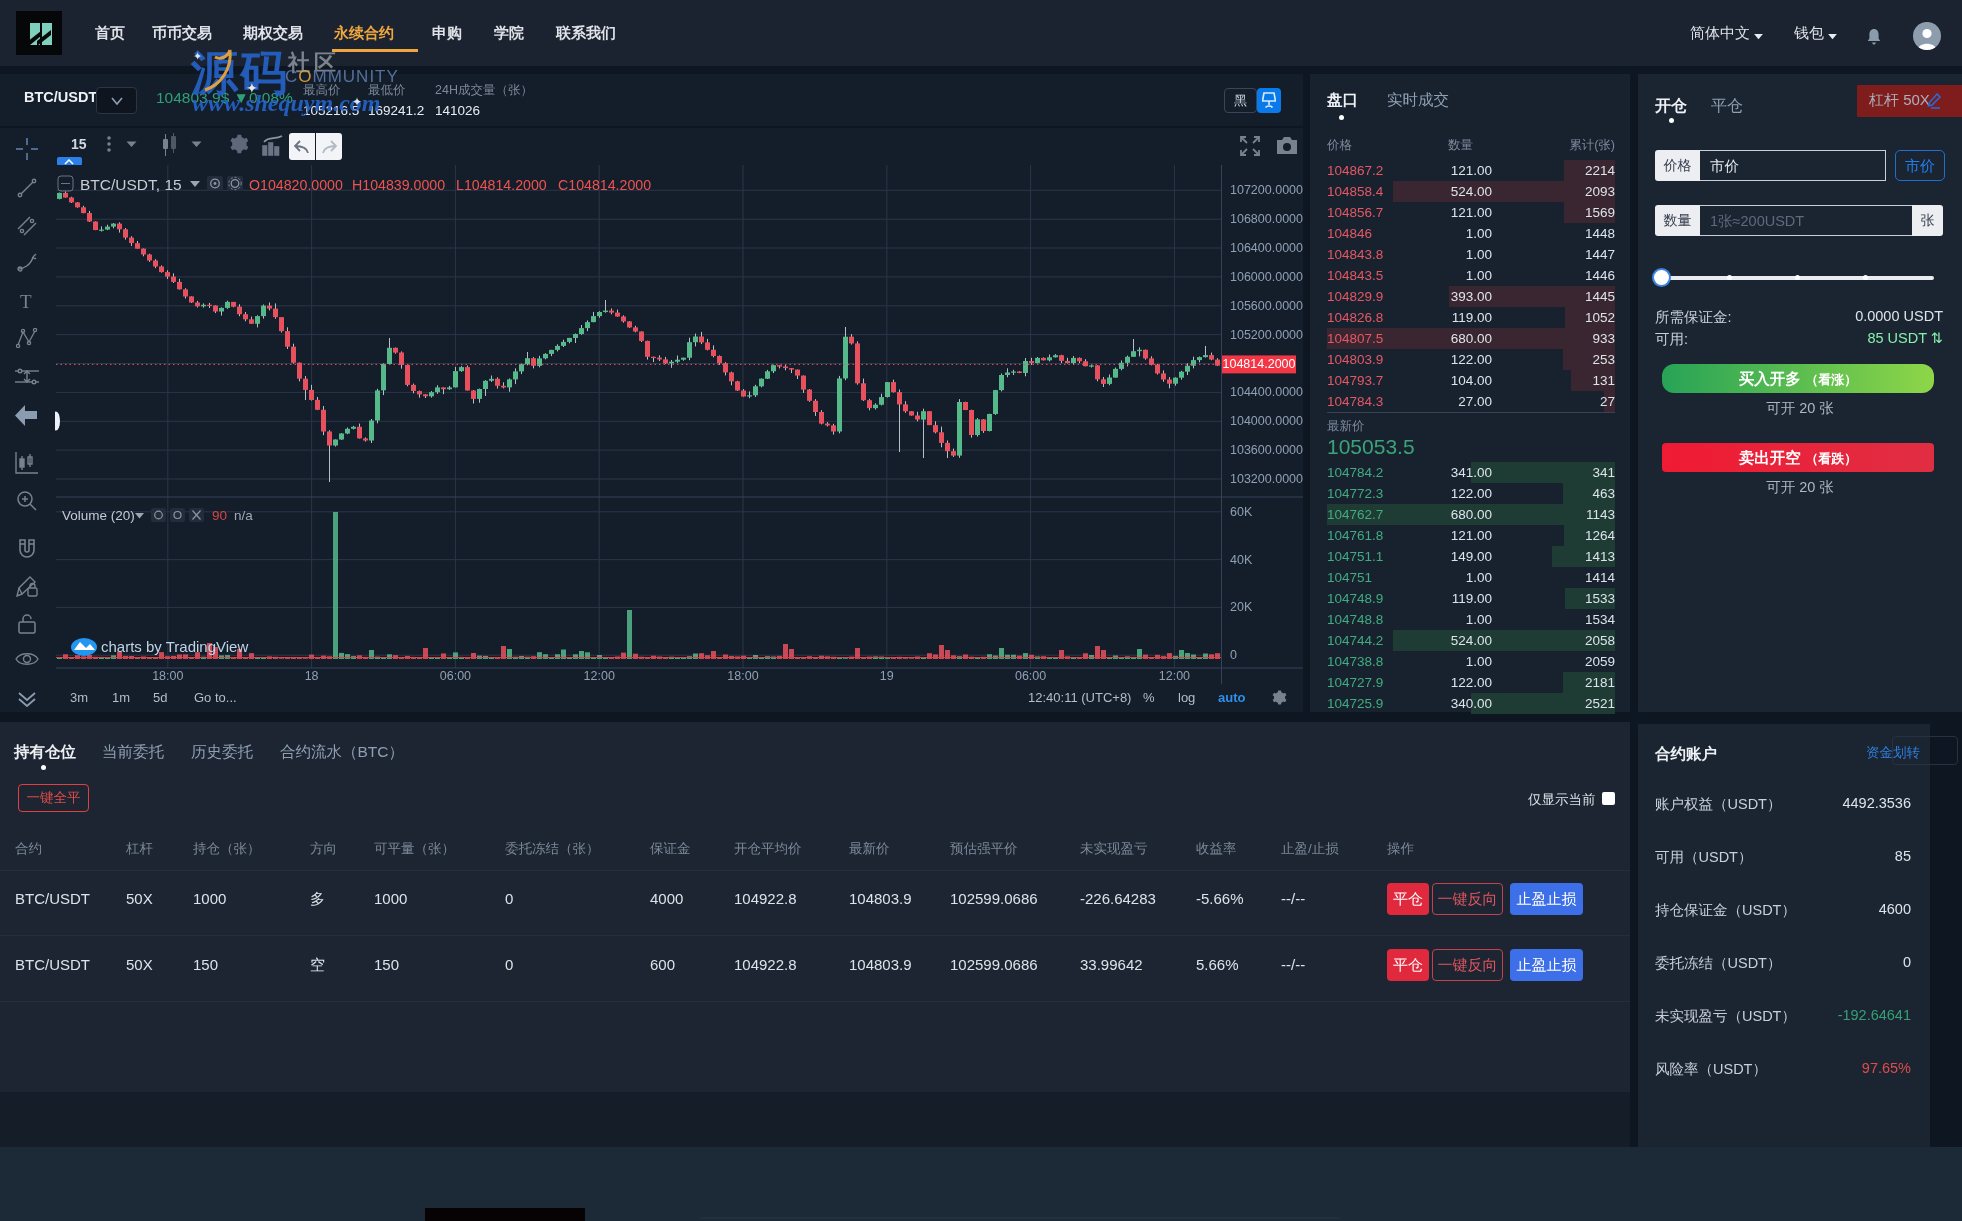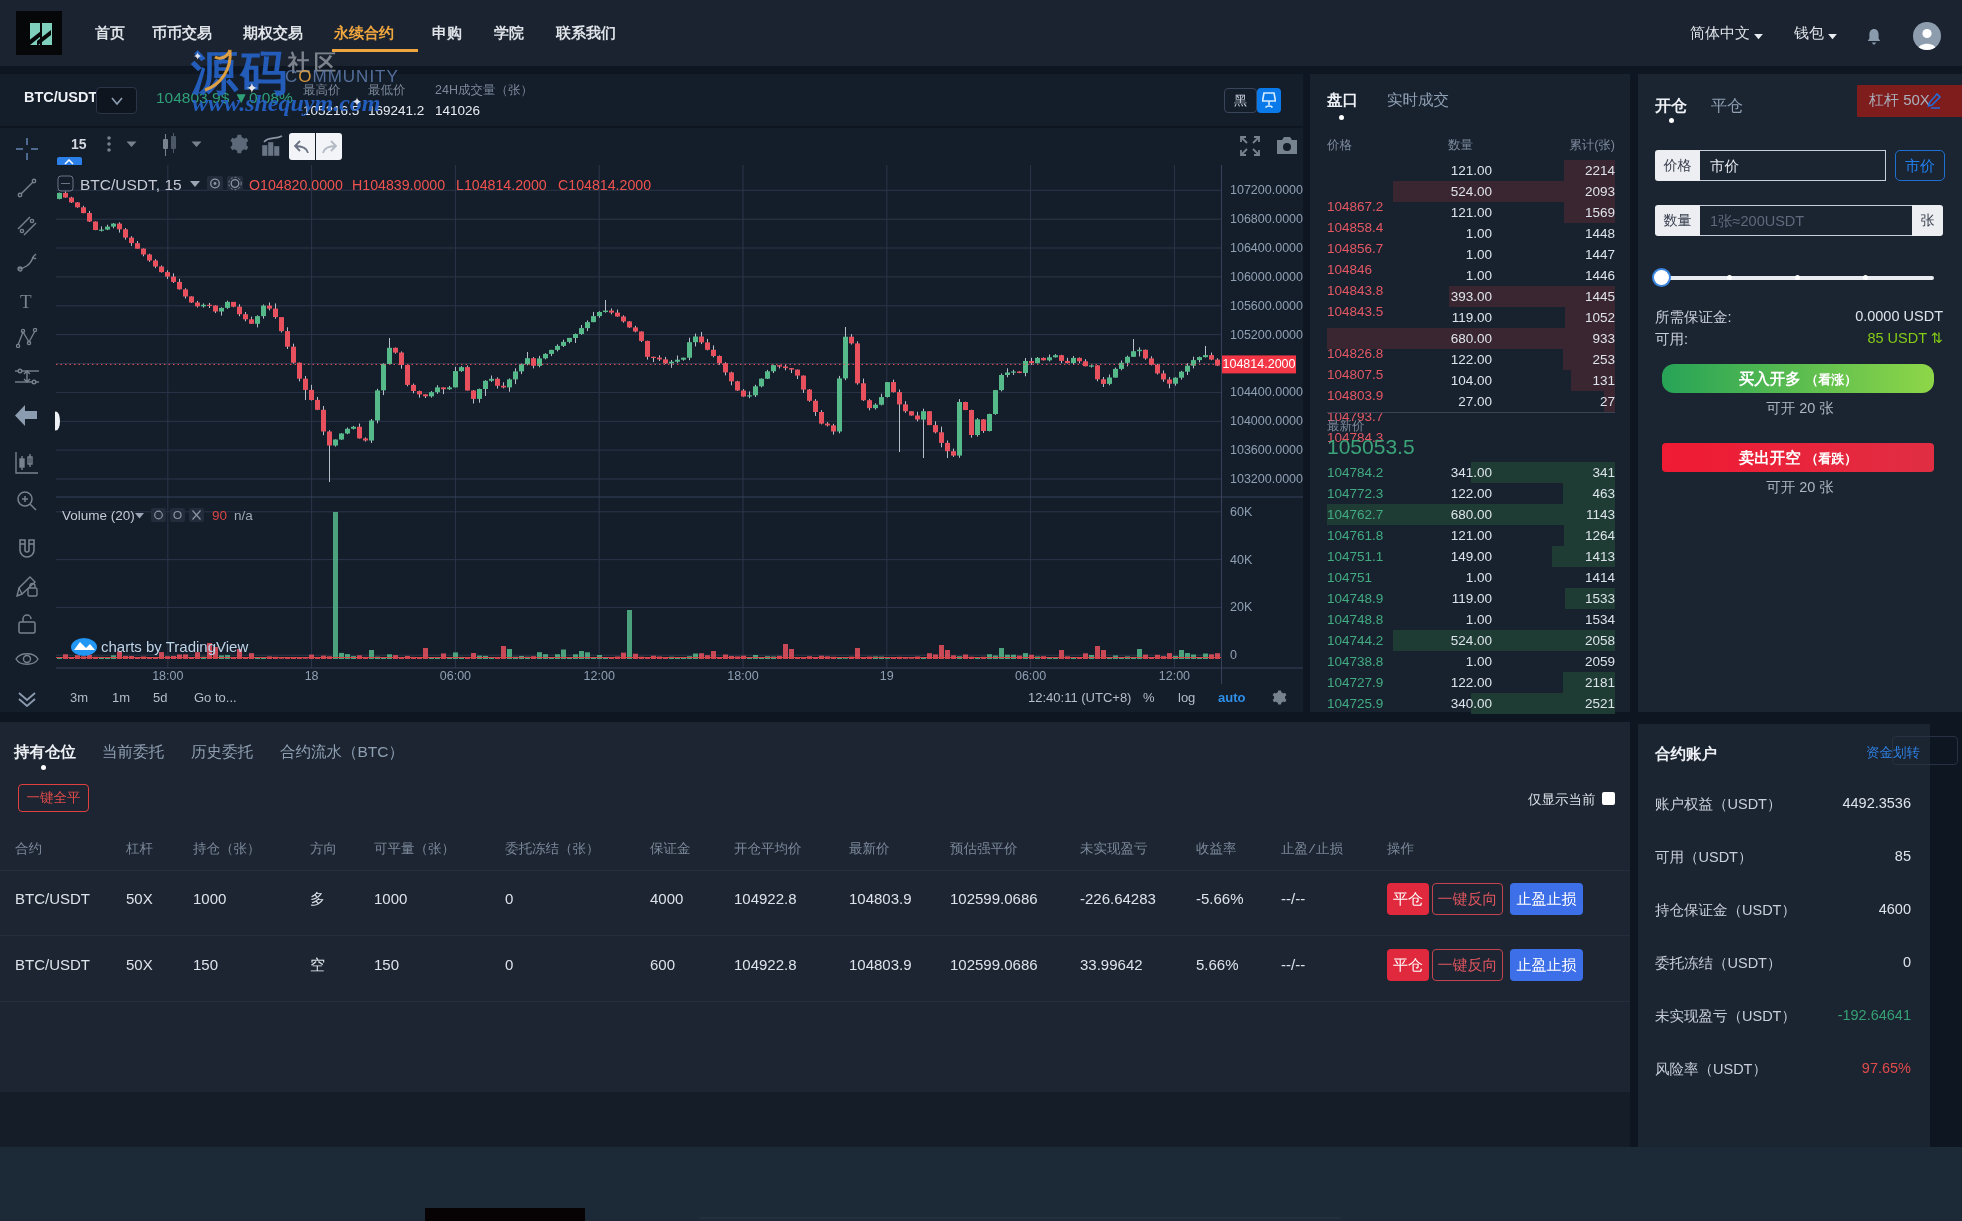--- a/index.html
+++ b/index.html
@@ -16,27 +16,27 @@
 #chartcol{position:absolute;left:0;top:128px;width:1303px;height:584px;background:#141d2a;}
 #ltool{position:absolute;left:0;top:0;width:55px;height:547px;}
 svg text{font-family:"Liberation Sans",sans-serif;}
 
 #ob{position:absolute;left:1310px;top:74px;width:320px;height:638px;background:#18222f;}
 .obrow{position:absolute;left:17px;width:288px;height:21px;font-size:13.5px;}
 .obrow .bar{position:absolute;right:0;top:0;height:21px;}
 .obrow span{position:absolute;top:3px;}
 .obrow .q{right:123px;color:#dde3ea;}
 .obrow .c{right:0;color:#dde3ea;}
-.ask{left:0;color:#e45864;margin-top:36px;}
+.ask{left:0;color:#e45864;}
 .bid{left:0;color:#42ab81;}
 
 #tp{position:absolute;left:1638px;top:74px;width:324px;height:638px;background:#1b2431;}
 
 #pos{position:absolute;left:0;top:722px;width:1630px;height:370px;background:#1c2531;}
-.th{position:absolute;color:#7c899b;font-size:13.5px;top:118px;font-family:Liberation Mono, monospace;}
+.th{position:absolute;color:#7c899b;font-size:13.5px;top:118px;}
 .td{position:absolute;color:#dde3ea;font-size:15px;}
 
 #acct{position:absolute;left:1638px;top:724px;width:292px;height:425px;background:#1b2431;}
 .arow-l{position:absolute;left:17px;color:#c9d0da;font-size:14.5px;}
 .arow-v{position:absolute;right:19px;color:#dde3ea;font-size:14.5px;text-align:right;margin-left:39px;}
 
 #footer{position:absolute;left:0;top:1147px;width:1962px;height:74px;background:#1c2937;}
 .dot{position:absolute;width:5px;height:5px;border-radius:50%;background:#fff;}
 .gray{color:#7c899b;}
 </style></head><body>
@@ -1117,21 +1117,21 @@
       </div>
 <div class="abs" style="left:274px;top:131px;width:31px;height:31px;background:#eceef2;border-radius:0 3px 3px 0;text-align:center;line-height:31px;font-size:14px;color:#3a4050">张</div>
 <div class="abs" style="left:24px;top:202px;width:272px;height:4px;background:#e8ebf0;border-radius:2px"></div>
 <div class="abs" style="left:89px;top:201px;width:5px;height:5px;border-radius:50%;background:#fff"></div>
 <div class="abs" style="left:157px;top:201px;width:5px;height:5px;border-radius:50%;background:#fff"></div>
 <div class="abs" style="left:225px;top:201px;width:5px;height:5px;border-radius:50%;background:#fff"></div>
 <div class="abs" style="left:14px;top:194px;width:19px;height:19px;border-radius:50%;background:#fff;border:2.5px solid #3a86e0"></div>
 <span class="abs" style="left:17px;top:234px;font-size:14.5px;color:#c9d0da">所需保证金:</span>
 <span class="abs" style="right:19px;top:234px;font-size:14.5px;color:#dde3ea">0.0000 USDT</span>
 <span class="abs" style="left:17px;top:256px;font-size:14.5px;color:#c9d0da">可用:</span>
-<span class="abs" style="right:19px;top:256px;font-size:14.5px;color:#84cc16">85 USDT ⇅</span>
+<span class="abs" style="right:19px;top:256px;font-size:14.5px;color:#86efac">85 USDT ⇅</span>
 <div class="abs" style="left:24px;top:290px;width:272px;height:29px;border-radius:12px;background:linear-gradient(90deg,#27a357,#8ed648);text-align:center;line-height:29px"><span style="font-size:15.5px;font-weight:bold;color:#fff">买入开多 <span style="font-size:13px">（看涨）</span></span></div>
 <div class="abs" style="left:0;top:325px;width:324px;text-align:center;font-size:14.5px;color:#aeb6c2">可开 20 张</div>
 <div class="abs" style="left:24px;top:369px;width:272px;height:29px;border-radius:4px;background:linear-gradient(90deg,#f01a33,#e02e43);text-align:center;line-height:29px"><span style="font-size:15.5px;font-weight:bold;color:#fff">卖出开空 <span style="font-size:13px">（看跌）</span></span></div>
 <div class="abs" style="left:0;top:404px;width:324px;text-align:center;font-size:14.5px;color:#aeb6c2">可开 20 张</div>
 </div>
 <div id="pos">
 <span class="abs" style="left:14px;top:20px;font-size:15.5px;font-weight:bold;color:#eef1f5">持有仓位</span>
 <div class="dot" style="left:41px;top:43px"></div>
 <span class="abs" style="left:102px;top:20px;font-size:15.5px;color:#8fa0b3">当前委托</span>
 <span class="abs" style="left:191px;top:20px;font-size:15.5px;color:#8fa0b3">历史委托</span>

